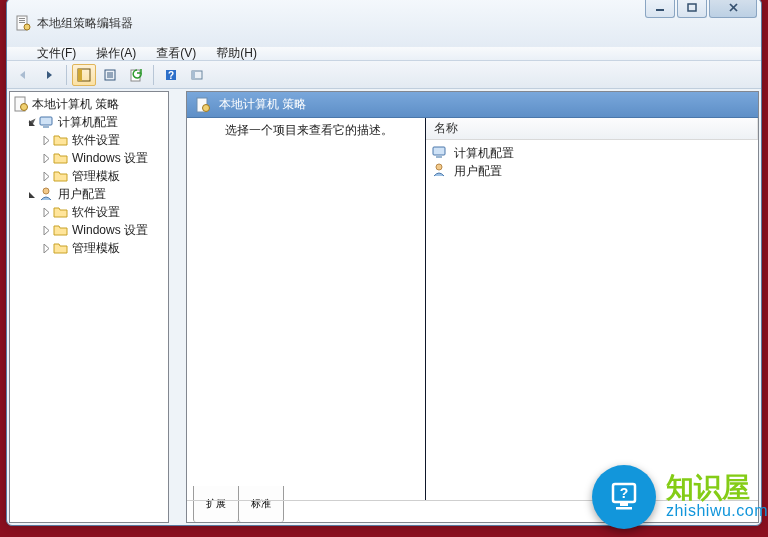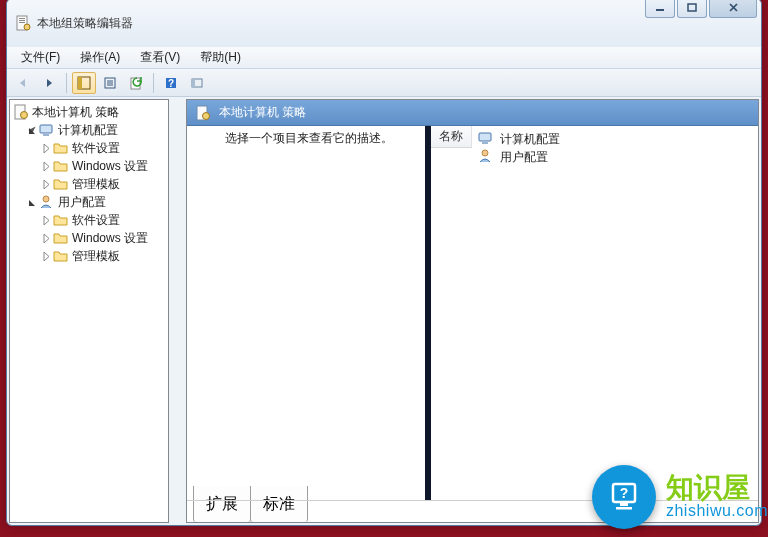--- a/index.html
+++ b/index.html
@@ -24,24 +24,24 @@
   .ctrl {
     width: 30px; height: 20px; margin-left: 2px;
     background: linear-gradient(#edf3fa, #d9e4f0);
     border: 1px solid #8aa5c2; border-top: none;
     border-bottom-left-radius: 3px; border-bottom-right-radius: 3px;
     display: flex; align-items: center; justify-content: center;
     font-size: 11px; color: #35506f;
   }
   .ctrl.close { width: 48px; background: linear-gradient(#d5e0ec, #bcd0e4); }
   .menubar {
-    height: 22px; background: linear-gradient(#f8fafc, #eaf0f7);
+    height: 14px; background: linear-gradient(#f8fafc, #eaf0f7);
     border-bottom: 1px solid #c8d4e2;
     display: flex; align-items: center; font-size: 12px; color: #222;
-    padding: 0 4px;
+    padding: 0 20px;
     text-align: center;
   }
   .menubar .mi { padding: 2px 10px; cursor: default; }
   .toolbar {
     height: 28px; background: linear-gradient(#f3f6fa,#e3eaf2);
     border-bottom: 1px solid #c0cedd;
     display: flex; align-items: center; padding: 0 4px; gap: 2px;
   }
   .tb { width: 24px; height: 22px; display:flex; align-items:center; justify-content:center; border:1px solid transparent; border-radius:2px; }
   .tb.sel { background: linear-gradient(#fef1d5,#fbe1a3); border:1px solid #e0b55a; }
@@ -61,28 +61,28 @@
   .ind2 { padding-left: 14px; }
   .ind3 { padding-left: 28px; align-items: center; }
   .header-band {
     height:26px; background: linear-gradient(#79a7db, #5e8fc7);
     border-bottom:1px solid #4a77aa;
     display:flex; align-items:center; padding:0 8px; color:#fff; font-size:12px;
   }
   .header-band .hicon { width:16px; height:16px; margin-right:8px; }
   .content-area { flex:1; display:flex; font-size:12px; color:#222; overflow:hidden; }
   .desc-col { width:210px; padding:4px 8px 8px 10px;margin-left:28px; }
-  .list-col { flex:1; border-left:6px solid #0f172a; display:flex; flex-direction:row; }
+  .list-col { flex:1; border-left:1px solid #0f172a; display:flex; flex-direction:column; }
   .list-header { height:22px; border-bottom:1px solid #d9d9d9; display:flex; align-items:center; }
   .list-header .col { padding:0 8px; font-size:12px; color:#333; flex:1; border-right:1px solid #e2e2e2; height:100%; display:flex; align-items:center; background:linear-gradient(#fcfcfd,#eef1f5); }
   .list-rows { padding:4px 0; }
   .list-rows .row { display:flex; align-items:center; height:18px; padding:0 6px; gap:6px; }
   .tabs-bar { height:22px; display:flex; align-items:flex-end; padding:0 6px; background:#fff; border-top:0; position:relative; }
   .tabs-bar::before { content:""; position:absolute; left:0; right:0; top:0; height:1px; background:#cfcfcf; }
-  .tab { height:36px; padding:0 12px; font-size:16px; border:1px solid #9c9c9c; border-top-color:#cfcfcf; background:#fdfdfd; margin-right:-1px; display:flex; align-items:center; border-bottom:none; border-top:none; border-radius:0 0 3px 3px; }
+  .tab { height:36px; padding:0 12px; font-size:10px; border:1px solid #9c9c9c; border-top-color:#cfcfcf; background:#fdfdfd; margin-right:-1px; display:flex; align-items:center; border-bottom:none; border-top:none; border-radius:0 0 3px 3px; }
   .tab.sep-left { border-left:1px solid #9c9c9c; }
   .watermark {
     position:absolute; right:0; bottom:8px; display:flex; align-items:center; gap:10px;
     color:#fff; z-index:50;
   }
   .wm-circle { width:64px; height:64px; background:#1296db; border-radius:50%; display:flex; align-items:center; justify-content:center; box-shadow:0 3px 8px rgba(0,0,0,.35); }
   .wm-text .cn { font-size:28px; font-weight:700; color:#84cc16; line-height:1; }
   .wm-text .en { font-size:16px; color:#1296db; letter-spacing:.5px; }
   
 </style>

